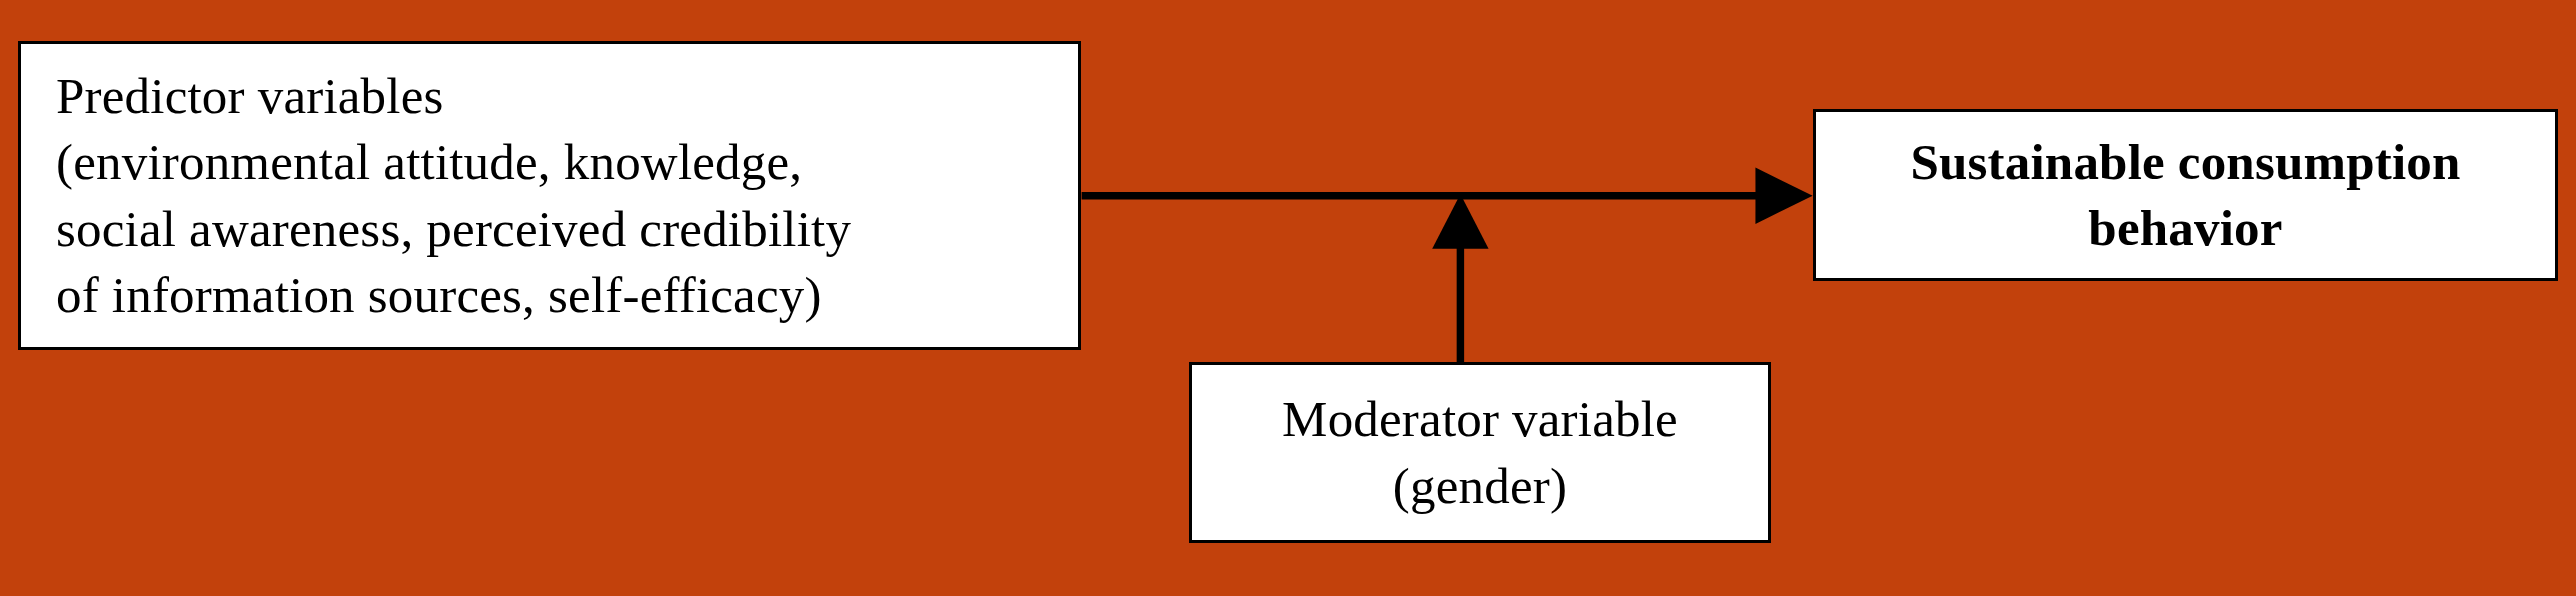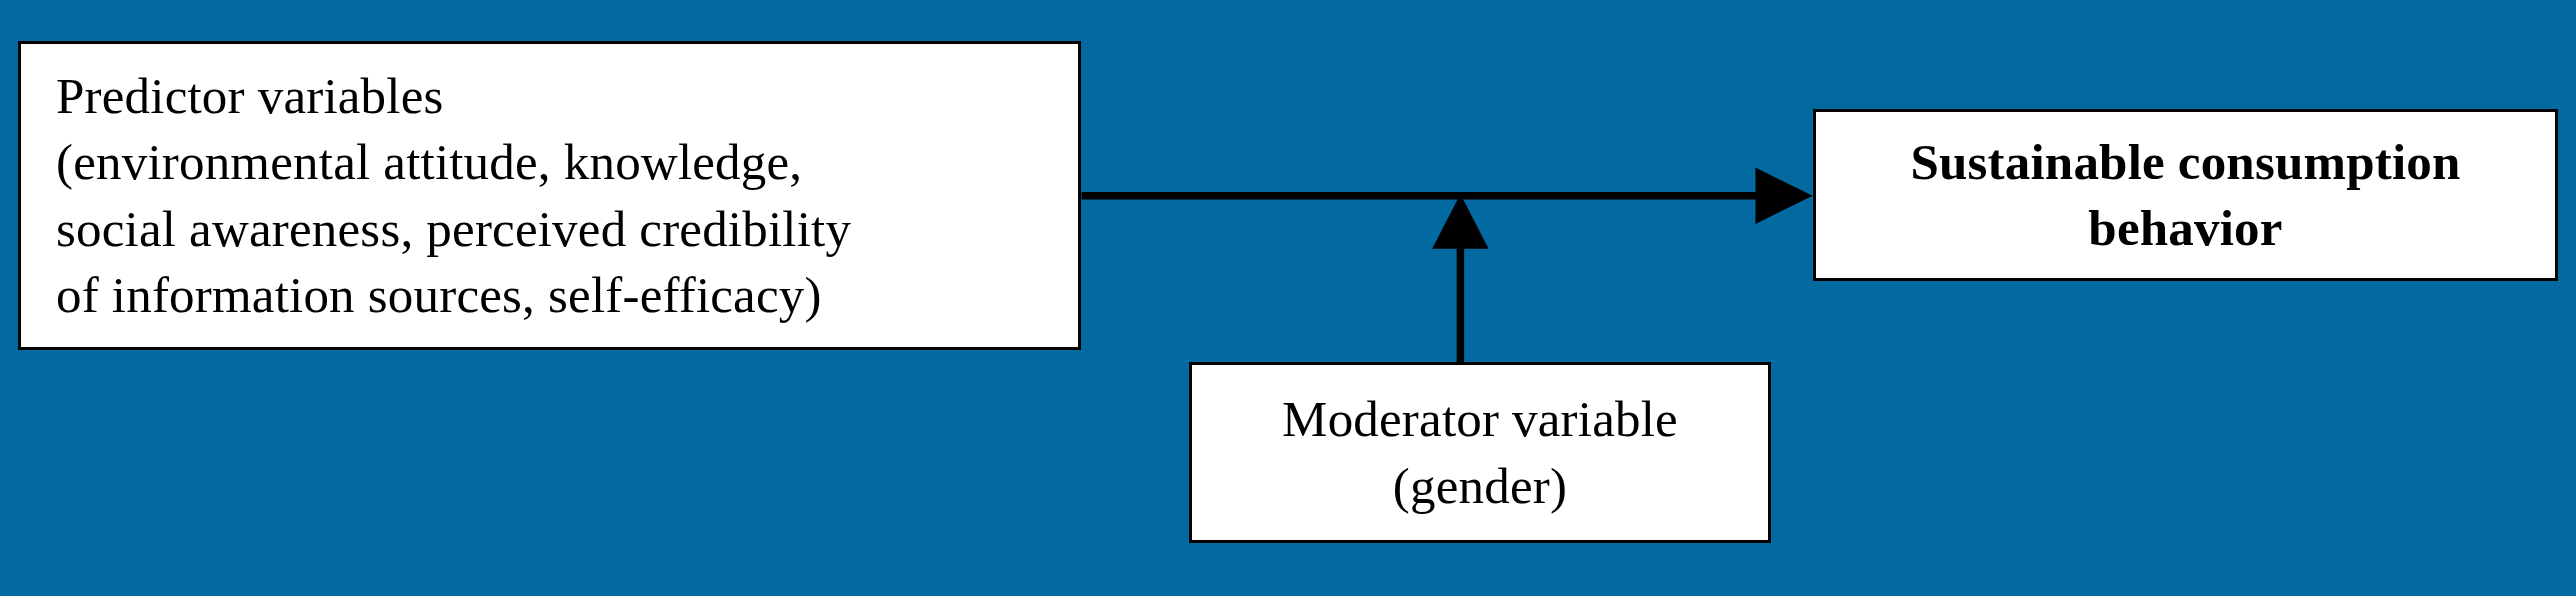--- a/index.html
+++ b/index.html
@@ -8,21 +8,21 @@
     background: #ffffff;
   }
   body {
     font-family: "Liberation Serif", "DejaVu Serif", serif;
     color: #000000;
   }
   #canvas {
     position: relative;
     width: 2576px;
     height: 597px;
-    background: #0369a1;
+    background: #c2410c;
     overflow: hidden;
   }
   .node-box {
     position: absolute;
     box-sizing: border-box;
     border: 3.3px solid #000000;
     background: #ffffff;
     display: flex;
     flex-direction: column;
     justify-content: center;

